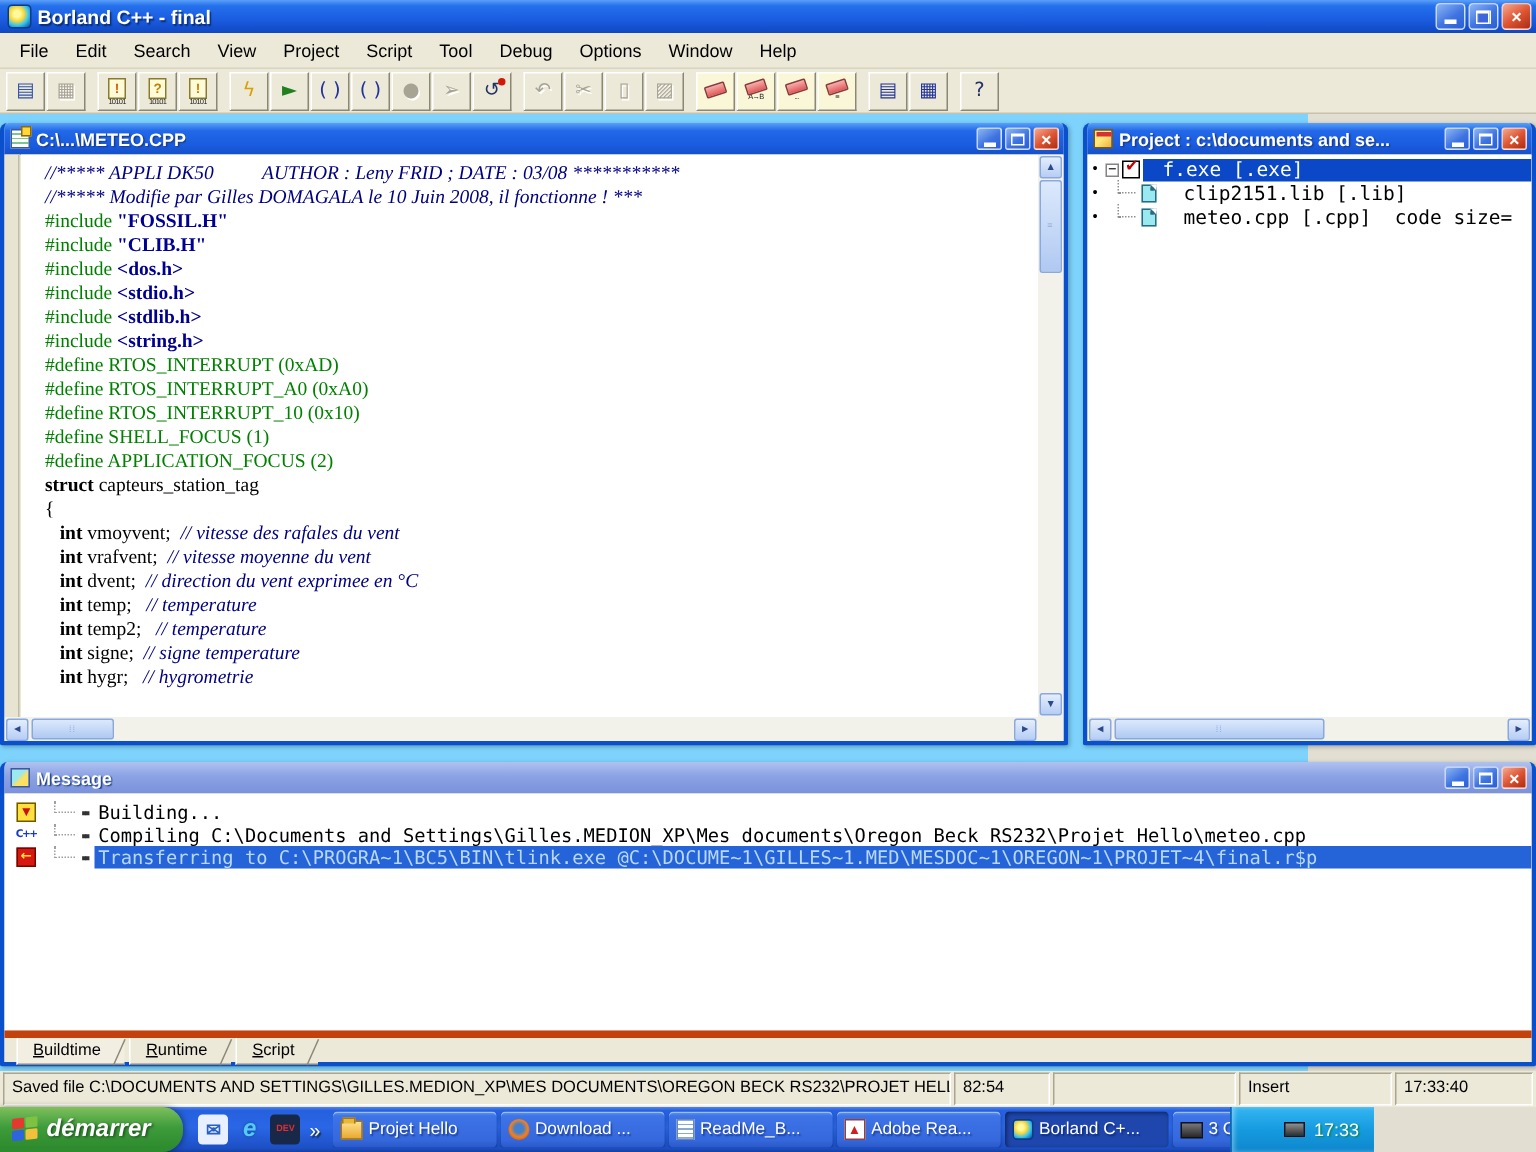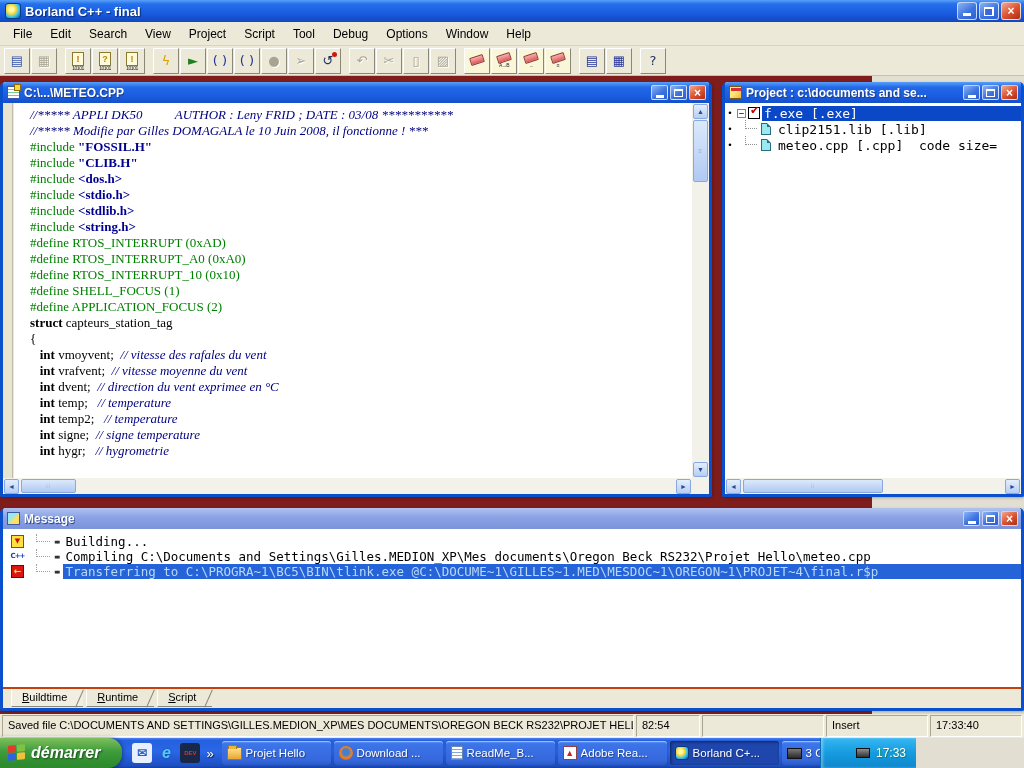--- a/index.html
+++ b/index.html
@@ -42,21 +42,21 @@
   .tb-btn.disabled .tb-glyph{color:#A8A494 !important;text-shadow:1px 1px 0 #fff;}
   .tb-sub{font-size:5px;line-height:4px;letter-spacing:-0.5px;color:#222;}
   .tb-dot{position:absolute;right:3px;top:3px;width:5px;height:5px;border-radius:50%;background:#D01808;}
   .tb-gap{width:7px;height:26px;}
   .shape-page{width:12px;height:14px;background:#FFFBD8;border:1px solid #8A7A30;
     display:flex;align-items:center;justify-content:center;font-size:9px;font-weight:bold;}
   .shape-eraser{width:14px;height:8px;background:linear-gradient(#F8ACAC,#E05858);
     border:1px solid #8A3A3A;border-radius:1px;transform:rotate(-18deg);margin-bottom:1px;}
 
   
-  .mdi{position:absolute;left:0;top:76px;width:872px;height:638px;background:#7f1d1d;}
+  .mdi{position:absolute;left:0;top:76px;width:872px;height:638px;background:#7dd3fc;}
 
   .window{position:absolute;border:3px solid #0A50CC;border-top:none;border-radius:5px 5px 2px 2px;
     background:#ECE9D8;box-shadow:1px 1px 3px rgba(0,0,0,.25);}
   .titlebar{height:21px;border-radius:3px 3px 0 0;display:flex;align-items:center;padding:0 3px;
     background:linear-gradient(180deg,#58A0F8 0%,#2268E8 25%,#1A5CE0 70%,#1450C8 100%);}
   .window.inactive .titlebar{background:linear-gradient(180deg,#AFC2F0 0%,#8BA2E4 45%,#7B92DC 100%);}
   .win-title{color:#fff;font-weight:bold;font-size:12px;text-shadow:1px 1px 1px #1A3A80;
     white-space:nowrap;overflow:hidden;}
   .titlebar .wbtn{border-radius:2px;}
   .doc-title-icon{width:13px;height:13px;background:#fff;border:1px solid #3A5AA0;margin:0 4px 0 1px;
@@ -102,38 +102,38 @@
   .proj-row{display:flex;align-items:center;height:16px;white-space:pre;}
   .bullet{width:10px;text-align:center;font-size:9px;color:#000;flex:none;}
   .expander{width:9px;height:9px;flex:none;border:1px solid #848484;background:#fff;color:#000;
     font-size:9px;line-height:7px;text-align:center;margin:0 2px;}
   .branch{width:12px;height:9px;flex:none;border-left:1px dotted #909090;border-bottom:1px dotted #909090;
     margin:-7px 4px 2px 10px;}
   .proj-checkbox{width:12px;height:12px;flex:none;border:1px solid #000;background:#fff;position:relative;margin-right:2px;}
   .proj-check{position:absolute;left:1px;top:-4px;color:#C00000;font-size:11px;font-family:"DejaVu Sans",sans-serif;}
   .doc-icon{width:10px;height:12px;flex:none;background:#9AE8F0;border:1px solid #2A6A80;margin-right:5px;position:relative;}
   .doc-icon::after{content:"";position:absolute;right:-1px;top:-1px;border:2px solid #fff;border-left-color:#2A6A80;border-bottom-color:#2A6A80;}
-  .proj-label{color:#000;padding:0 2px;overflow:hidden;white-space:pre;}
+  .proj-label{color:#000;padding:0 13px;overflow:hidden;white-space:pre;}
   .proj-label.sel{flex:1;background:#0A48C8;color:#fff;}
 
   
   .win-message{left:0;top:432px;width:1024px;height:203px;}
   .msg-body{position:absolute;left:0;right:0;top:21px;bottom:21px;background:#fff;overflow:hidden;
     font-family:"DejaVu Sans Mono","Liberation Mono",monospace;font-size:12.5px;padding-top:5px;}
   .msg-row{display:flex;align-items:center;height:15px;}
   .msg-icon{width:13px;height:13px;flex:none;margin-left:8px;display:flex;align-items:center;justify-content:center;
     font-size:8px;line-height:1;font-family:"DejaVu Sans",sans-serif;font-weight:bold;}
   .build-icon{background:#FFE040;border:1px solid #705A00;color:#CC1000;font-size:7px;}
   .compile-icon{background:#fff;color:#1838C8;font-size:7px;letter-spacing:-1px;}
   .tlink-icon{background:#D81810;border:1px solid #700800;color:#FFE040;font-size:9px;}
   .msg-branch{width:14px;height:8px;flex:none;border-left:1px dotted #A0A0A0;border-bottom:1px dotted #A0A0A0;margin:-6px 4px 2px 12px;}
   .msg-bullet{flex:none;color:#333;font-size:7px;margin-right:5px;letter-spacing:-2px;}
   .msg-text{white-space:pre;color:#000;padding:0 2px;}
   .msg-text.sel{flex:1;background:#2563D8;color:#B8D8F8;}
-  .tab-bar{position:absolute;left:0;right:0;bottom:0;height:21px;background:#ECE9D8;border-top:2px solid #c2410c;
+  .tab-bar{position:absolute;left:0;right:0;bottom:0;height:21px;background:#ECE9D8;border-top:5px solid #c2410c;
     display:flex;align-items:flex-start;padding-left:8px;}
   .tab{position:relative;height:18px;padding:2px 16px 0 10px;font-size:11px;color:#000;background:#ECE9D8;
     border-left:1px solid #FFFFFF;border-bottom:1px solid #8A8878;margin-right:3px;}
   .tab::after{content:"";position:absolute;right:3px;top:0;height:19px;width:1px;background:#8A8878;transform:rotate(24deg);}
   .tab.active{background:#F2EFE2;}
   .mnemonic{text-decoration:underline;}
 
   
   .statusbar{position:absolute;left:0;top:714px;width:1024px;height:24px;background:#ECE9D8;
     display:flex;align-items:stretch;padding:1px 2px;gap:2px;}

